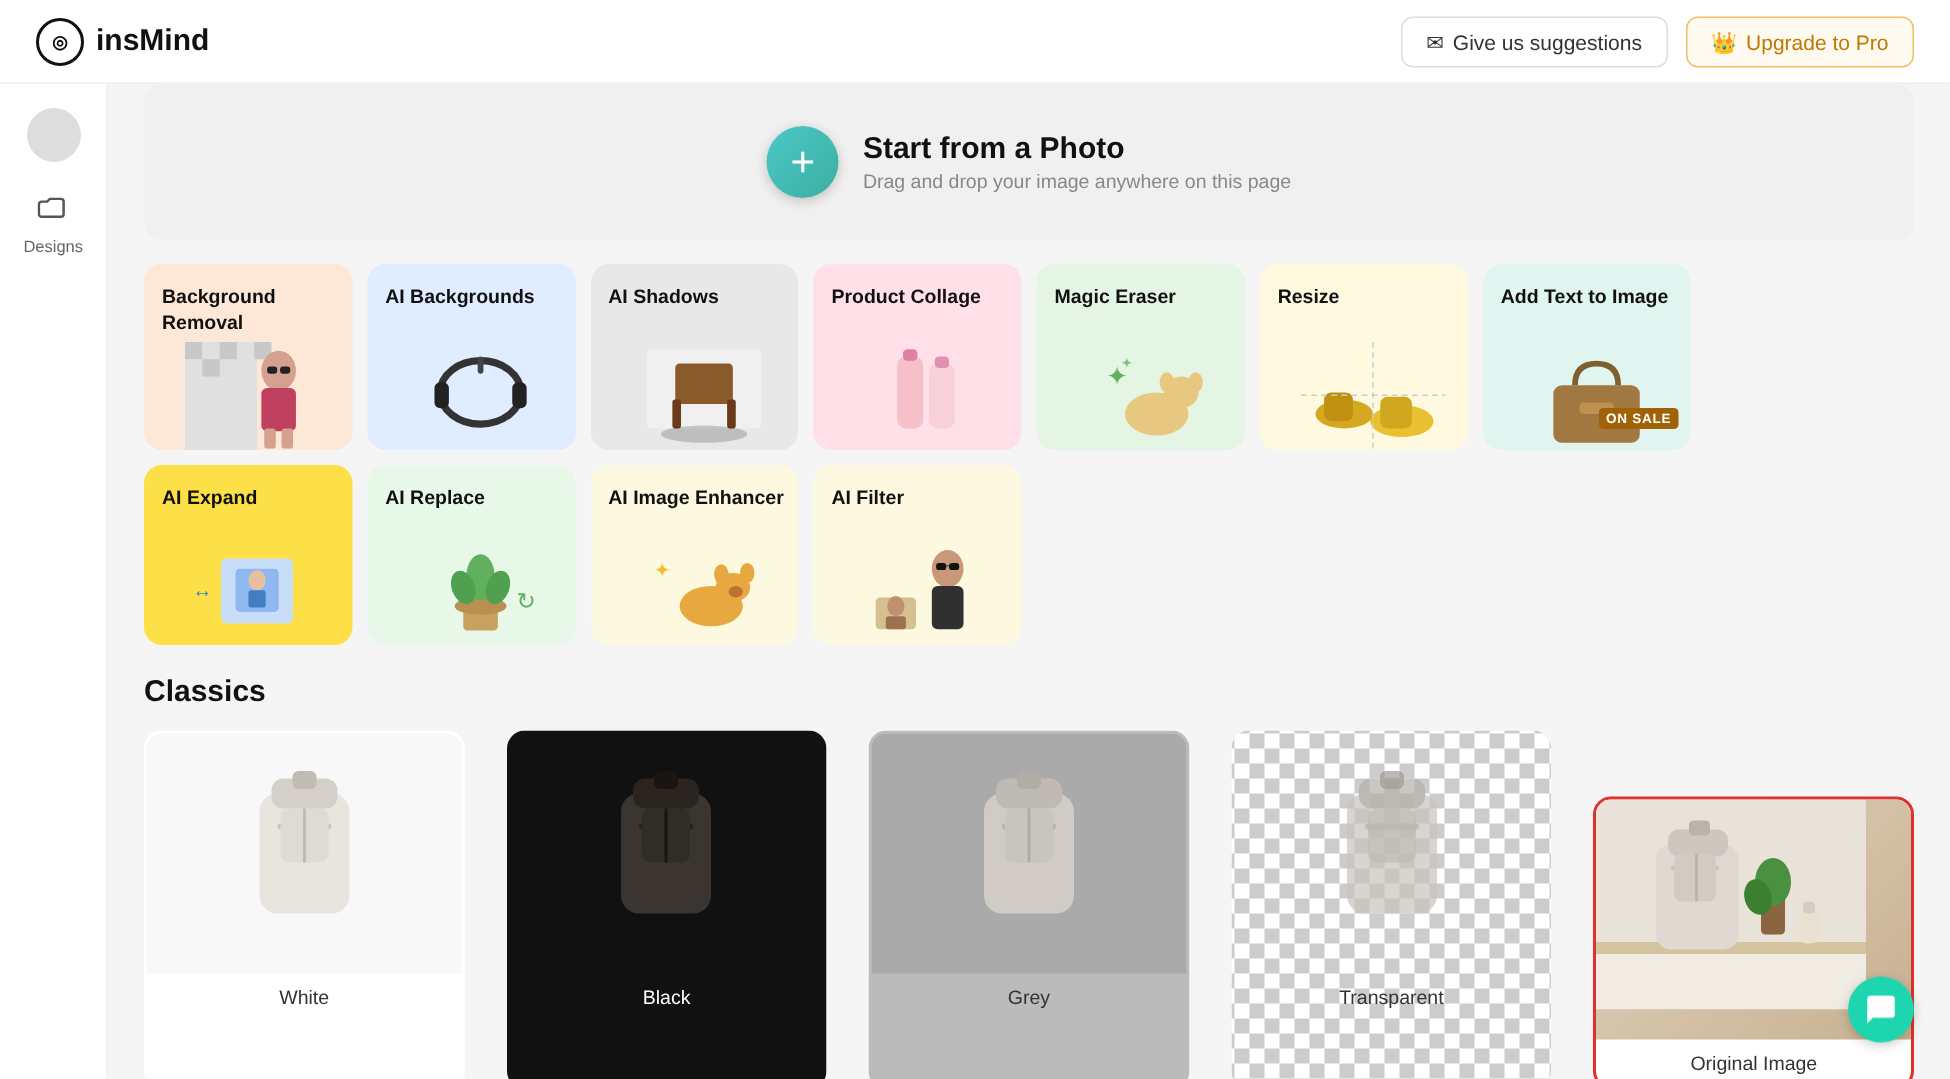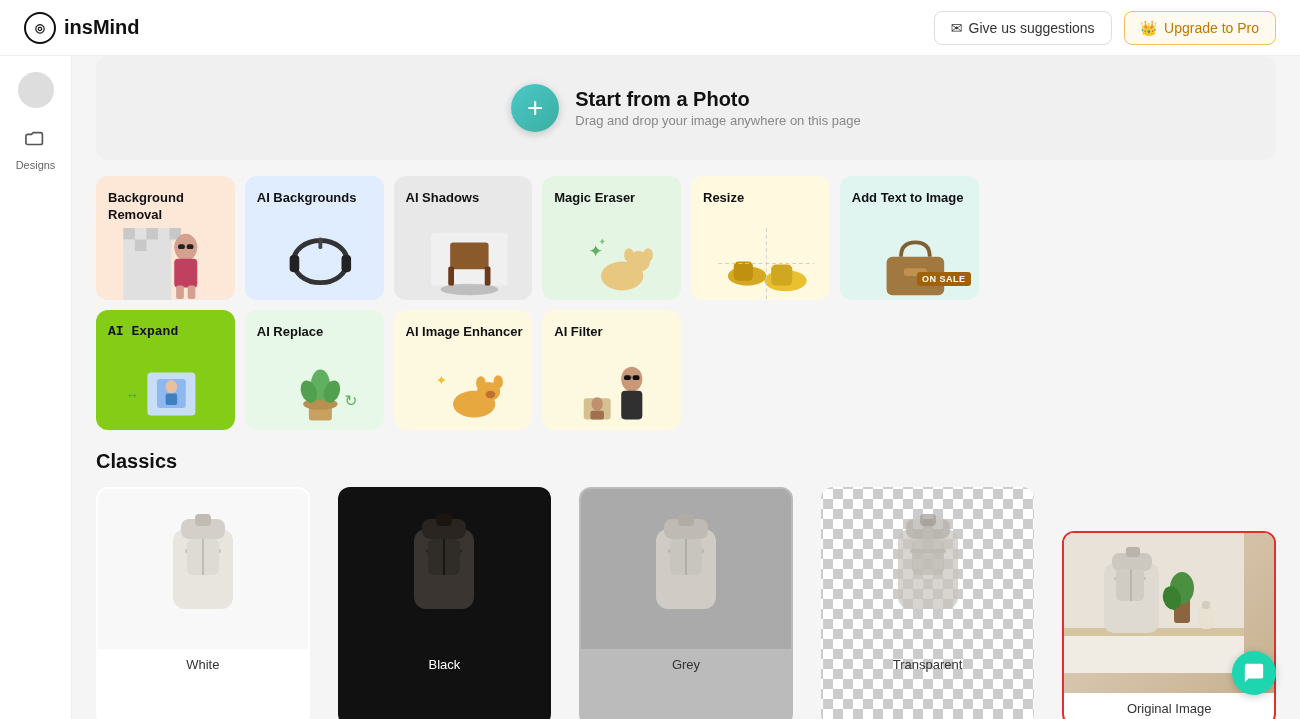--- a/index.html
+++ b/index.html
@@ -158,21 +158,21 @@
     }
 
     
     .card-peach { background: #fde8d8; }
     .card-blue { background: #e0ecff; }
     .card-gray { background: #e8e8e8; gap: 16px; }
     .card-pink { background: #ffe0e8; }
     .card-green { background: #e4f5e4; }
     .card-yellow { background: #fff9e0; }
     .card-mint { background: #e0f5f0; }
-    .card-lightblue { background: #84cc16; font-family: Liberation Mono, monospace; }
+    .card-lightblue { background: #fde047; }
     .card-lightgreen { background: #e8f8e8; }
     .card-lightyellow { background: #fdf8e0; }
 
     
     .card-preview {
       width: 100%;
       flex: 1;
       display: flex;
       align-items: flex-end;
       justify-content: center;
@@ -345,20 +345,33 @@
 
           <rect x="30" y="15" width="40" height="28" rx="3" fill="#8b5a2b"></rect>
           <rect x="28" y="40" width="6" height="20" rx="2" fill="#6b3a1b"></rect>
           <rect x="66" y="40" width="6" height="20" rx="2" fill="#6b3a1b"></rect>
 
           <ellipse cx="50" cy="64" rx="30" ry="6" fill="rgba(0,0,0,0.18)"></ellipse>
         </svg>
       </div>
     </div>
 
+    <div class="feature-card card-pink">
+      <div class="card-title">Product Collage</div>
+      <div class="card-preview">
+        <svg viewBox="0 0 100 75" xmlns="http://www.w3.org/2000/svg">
+
+          <rect x="30" y="10" width="18" height="50" rx="6" fill="#f5c0c8"></rect>
+          <rect x="34" y="5" width="10" height="8" rx="3" fill="#e080a0"></rect>
+
+          <rect x="52" y="15" width="18" height="45" rx="6" fill="#f8d0d8"></rect>
+          <rect x="56" y="10" width="10" height="8" rx="3" fill="#e090b0"></rect>
+        </svg>
+      </div>
+    </div>
 
     <div class="feature-card card-green">
       <div class="card-title">Magic Eraser</div>
       <div class="card-preview">
         <svg viewBox="0 0 100 75" xmlns="http://www.w3.org/2000/svg">
 
           <ellipse cx="55" cy="50" rx="22" ry="15" fill="#e8c880"></ellipse>
           <ellipse cx="72" cy="35" rx="12" ry="11" fill="#e8c880"></ellipse>
           <ellipse cx="62" cy="28" rx="5" ry="7" fill="#e8c880"></ellipse>
           <ellipse cx="82" cy="28" rx="5" ry="7" fill="#e8c880"></ellipse>

